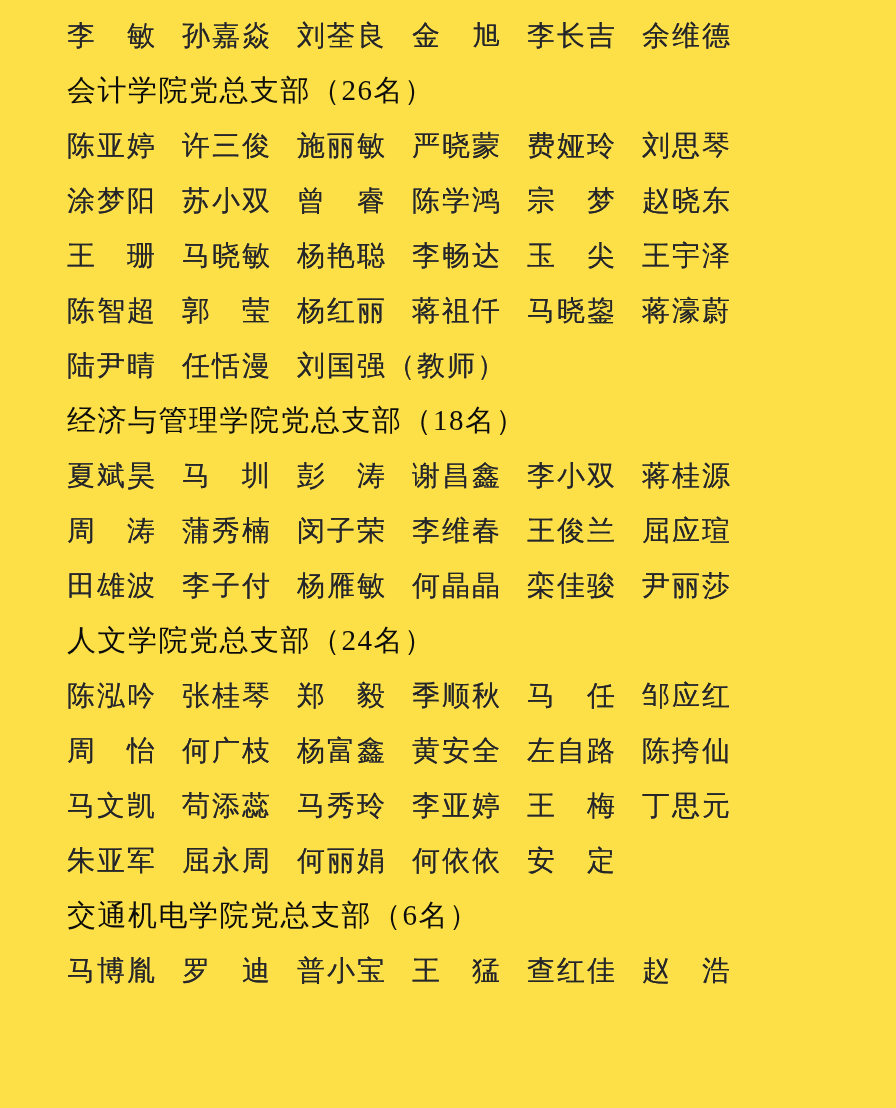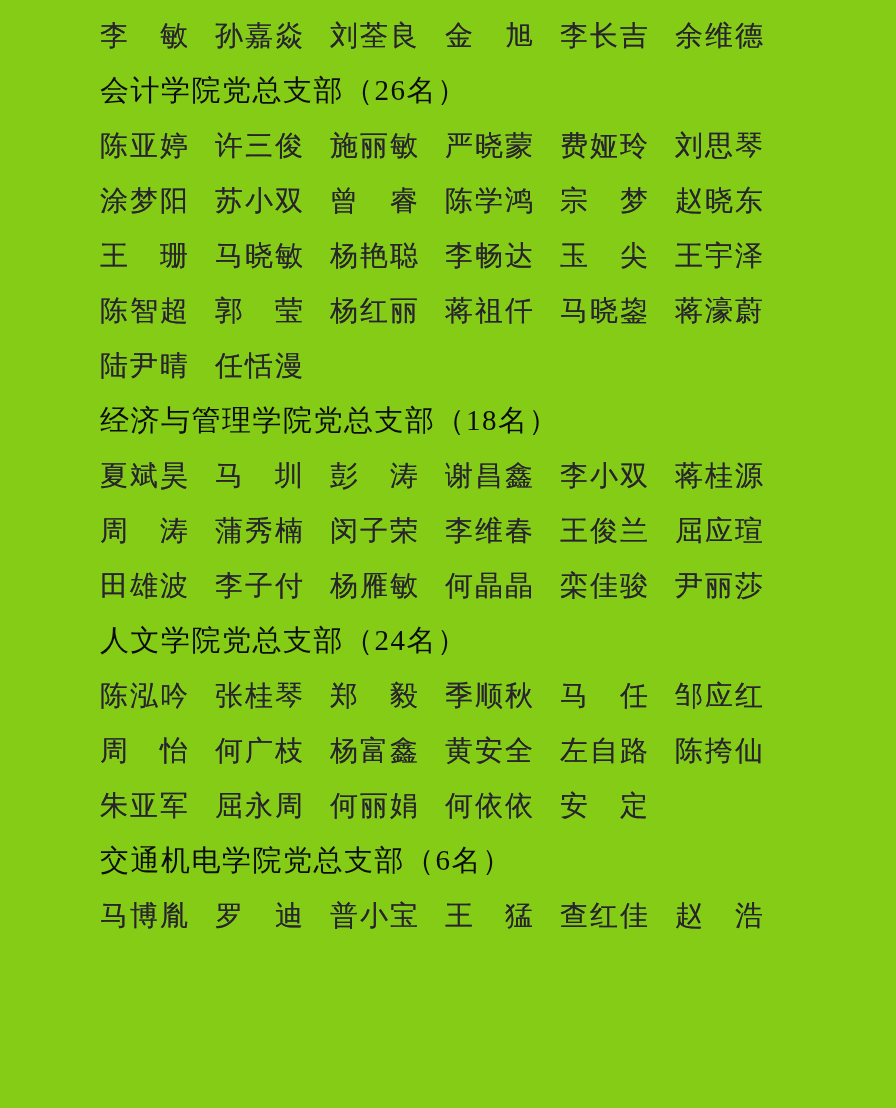--- a/index.html
+++ b/index.html
@@ -4,22 +4,22 @@
 <style>
   * { margin: 0; padding: 0; box-sizing: border-box; }
   html, body {
     width: 896px;
     background: #fdfdfd;
     font-family: "Liberation Serif", "DejaVu Serif", serif;
   }
   .page {
     width: 896px;
     height: 1108px;
-    padding: 8px 20px 0 100px;
-    background: #84cc16;
+    padding: 8px 20px 0 67px;
+    background: #fde047;
     overflow: hidden;
   }
   .line {
     height: 55px;
     display: flex;
     align-items: center;
   }
   .names {
     gap: 23px;
   }
@@ -89,20 +89,21 @@
     <span class="cell">郭　莹</span>
     <span class="cell">杨红丽</span>
     <span class="cell">蒋祖仟</span>
     <span class="cell">马晓鋆</span>
     <span class="cell">蒋濠蔚</span>
   </div>
 
   <div class="line names">
     <span class="cell">陆尹晴</span>
     <span class="cell">任恬漫</span>
+    <span class="cell">刘国强（教师）</span>
   </div>
 
   <div class="line header">
     <span class="header-text">经济与管理学院党总支部（18名）</span>
   </div>
 
   <div class="line names">
     <span class="cell">夏斌昊</span>
     <span class="cell">马　圳</span>
     <span class="cell">彭　涛</span>
@@ -145,20 +146,28 @@
   <div class="line names">
     <span class="cell">周　怡</span>
     <span class="cell">何广枝</span>
     <span class="cell">杨富鑫</span>
     <span class="cell">黄安全</span>
     <span class="cell">左自路</span>
     <span class="cell">陈挎仙</span>
   </div>
 
 
+  <div class="line names">
+    <span class="cell">马文凯</span>
+    <span class="cell">苟添蕊</span>
+    <span class="cell">马秀玲</span>
+    <span class="cell">李亚婷</span>
+    <span class="cell">王　梅</span>
+    <span class="cell">丁思元</span>
+  </div>
 
 
   <div class="line names">
     <span class="cell">朱亚军</span>
     <span class="cell">屈永周</span>
     <span class="cell">何丽娟</span>
     <span class="cell">何依依</span>
     <span class="cell">安　定</span>
   </div>
 

